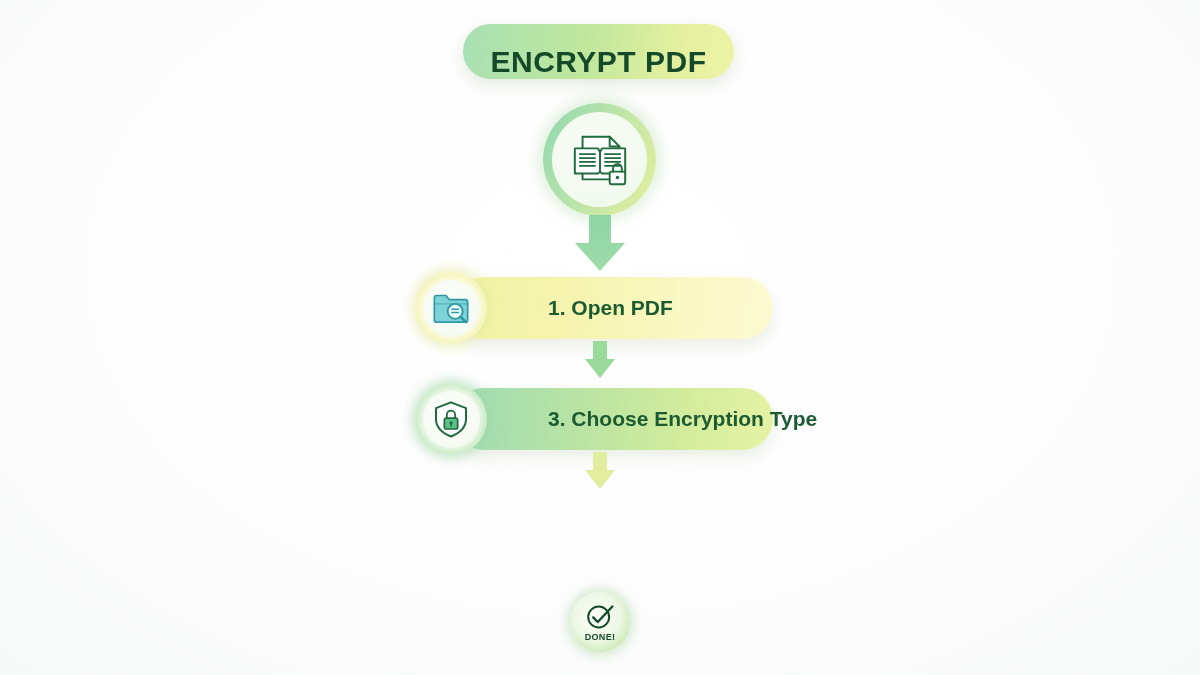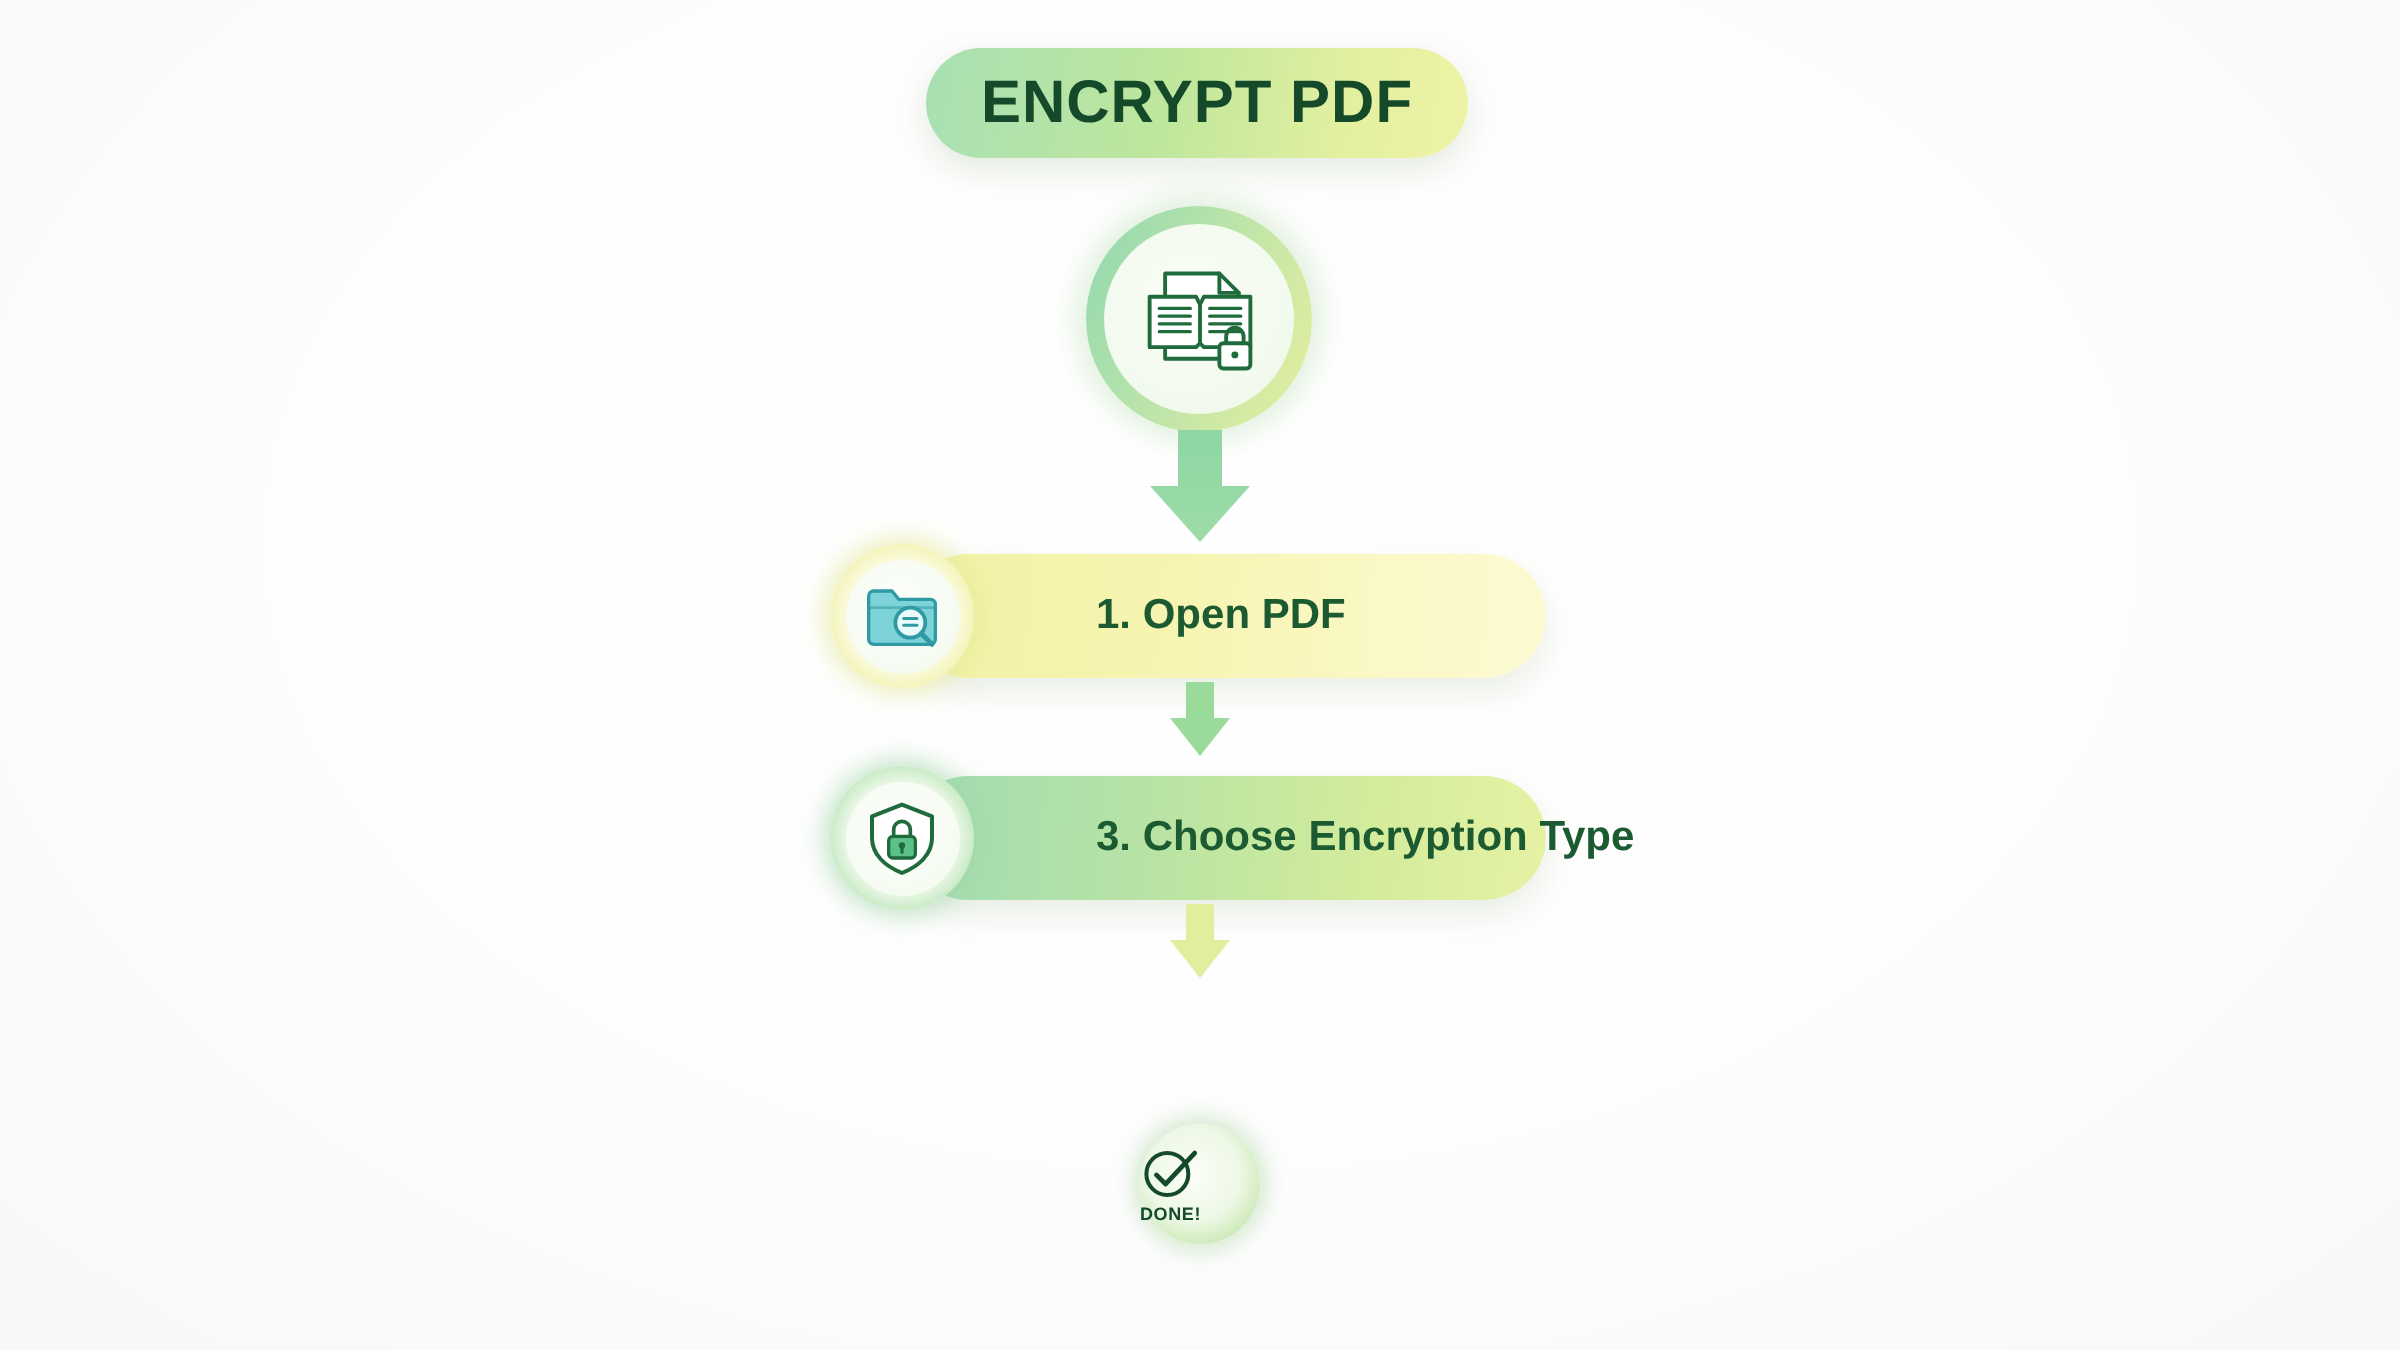--- a/index.html
+++ b/index.html
@@ -26,21 +26,21 @@
   .title-pill {
     position: absolute;
     left: 463px;
     top: 24px;
     width: 271px;
     height: 55px;
     border-radius: 28px;
     background: linear-gradient(100deg, #a8e0b4 0%, #bfe79c 45%, #e4f0a0 78%, #eef3a6 100%);
     box-shadow: 0 6px 16px rgba(140, 170, 120, 0.22);
     display: flex;
-    align-items: center;
+    align-items: flex-end;
     justify-content: center;
   }
   .title-text {
     font-size: 30px;
     font-weight: bold;
     letter-spacing: 0.5px;
     color: #14492a;
     white-space: nowrap;
   }
 
@@ -132,28 +132,29 @@
     background: radial-gradient(circle at 45% 40%, #fcfefb 0%, #f6fbf2 70%, #f1f8ec 100%);
     display: flex;
     align-items: center;
     justify-content: center;
   }
 
   
   .done-badge {
     position: absolute;
     left: 570px;
-    top: 562px;
+    top: 592px;
     width: 60px;
     height: 60px;
     border-radius: 50%;
     background: radial-gradient(circle at 45% 42%, #fbfef8 0%, #eef8e6 48%, #c4e6ac 82%, #b3dfa8 100%);
     box-shadow: 0 0 10px 4px rgba(170, 216, 160, 0.45);
     display: flex;
     flex-direction: column;
+    align-items: center;
     justify-content: center;
   }
   .done-text {
     font-size: 9px;
     font-weight: bold;
     color: #14492a;
     letter-spacing: 0.3px;
     margin-top: 1px;
   }
 </style>

